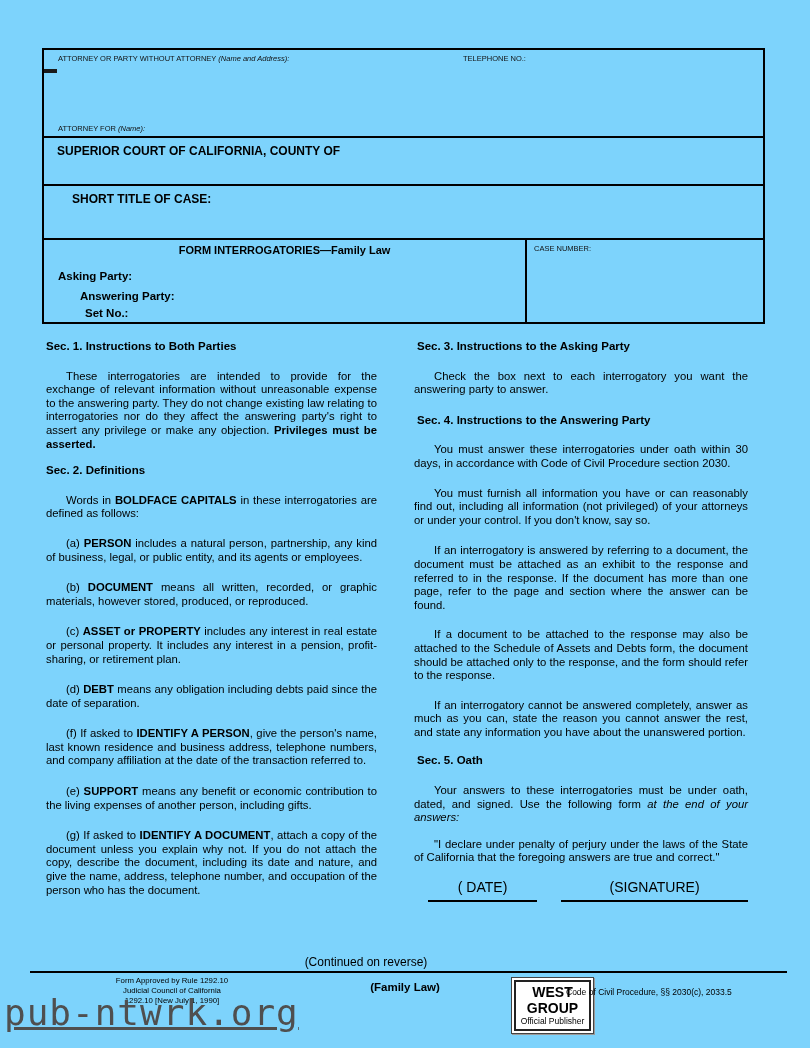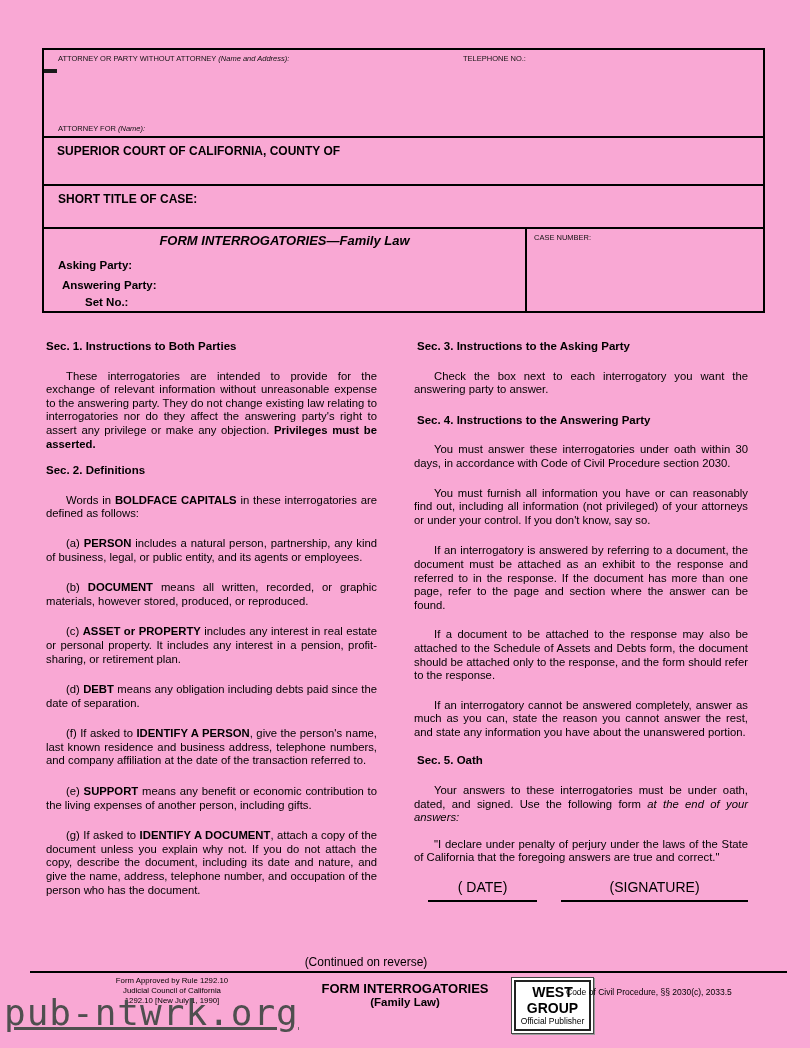--- a/index.html
+++ b/index.html
@@ -2,50 +2,50 @@
 <html><head>
 <meta charset="utf-8">
 <style>
   * { box-sizing: border-box; margin: 0; padding: 0; }
   html, body { background: #fff; }
   body {
     width: 810px; height: 1048px;
     font-family: "Liberation Sans", sans-serif;
     color: #000; position: relative; overflow: hidden;
   }
-  .page { position: absolute; inset: 0; background: #f9a8d4; }
+  .page { position: absolute; inset: 0; background: #7dd3fc; }
 
   
   .form-box {
     position: absolute; left: 42px; top: 48px; width: 723px;
     border: 2px solid #000;
   }
   .row { position: relative; border-bottom: 2px solid #000; }
   .attorney-row { height: 88px; }
   .court-row { height: 48px; padding: 4px 0 0 13px; }
-  .short-row { height: 43px; padding: 4px 0 0 14px; }
+  .short-row { height: 54px; padding: 4px 0 0 28px; }
   .title-row { height: 82px; display: flex; border-bottom: none; }
   .title-left { width: 481px; position: relative; }
   .case-cell { flex: 1; border-left: 2px solid #000; padding: 4px 0 0 7px; }
 
   .tiny-label { font-size: 7.5px; color: #111; }
   .tiny-label .it { font-style: italic; }
   .lbl-attorney { position: absolute; left: 14px; top: 4px; }
   .lbl-phone { position: absolute; left: 419px; top: 4px; }
   .lbl-attorney-for { position: absolute; left: 14px; bottom: 3px; }
   .fill-area { position: absolute; left: 14px; top: 16px; right: 300px; height: 58px; }
   .phone-fill { position: absolute; left: 419px; top: 16px; width: 250px; height: 58px; }
 
   .bold-line { font-weight: bold; font-size: 12px; }
   .court-fill, .short-fill { display: inline-block; min-width: 300px; height: 13px; }
 
-  .form-title { text-align: center; font-weight: bold; font-size: 13px; padding-top: 4px; font-style: italic; }
+  .form-title { text-align: center; font-weight: bold; font-size: 11px; padding-top: 4px; }
   .party-lbl { position: absolute; font-weight: bold; font-size: 11.5px; }
   .asking { left: 14px; top: 16px; margin-top: 12px; }
-  .answering { left: 18px; top: 48px; }
+  .answering { left: 36px; top: 48px; }
   .setno { left: 41px; top: 65px; }
   .party-fill { display: inline-block; min-width: 160px; height: 12px; }
 
   .scan-dash { position: absolute; left: 42px; top: 69px; width: 15px; height: 4px; background: #1a1a1a; }
 
   
   .columns { position: absolute; left: 46px; top: 340px; width: 702px; display: flex; }
   .col { width: 334px; font-size: 11.3px; line-height: 13.6px; text-align: justify; }
   .col-left { margin-right: 37px; }
   .col h4 { font-size: 11.5px; font-weight: bold; text-align: left; margin: 0 0 13px 0; }
@@ -172,21 +172,20 @@
   <div class="continued">(Continued on reverse)</div>
   <div class="footer-rule"></div>
 
   <div class="footer-left">
     <div>Form Approved by Rule 1292.10</div>
     <div>Judicial Council of California</div>
     <div>1292.10 [New July 1, 1990]</div>
   </div>
 
   <div class="footer-center">
-    <div class="fname">FORM INTERROGATORIES</div>
     <div class="fsub">(Family Law)</div>
   </div>
 
   <div class="west-box">
     <div class="west-inner">
       <div class="west-name">WEST GROUP</div>
       <div class="west-role">Official Publisher</div>
     </div>
   </div>
 

